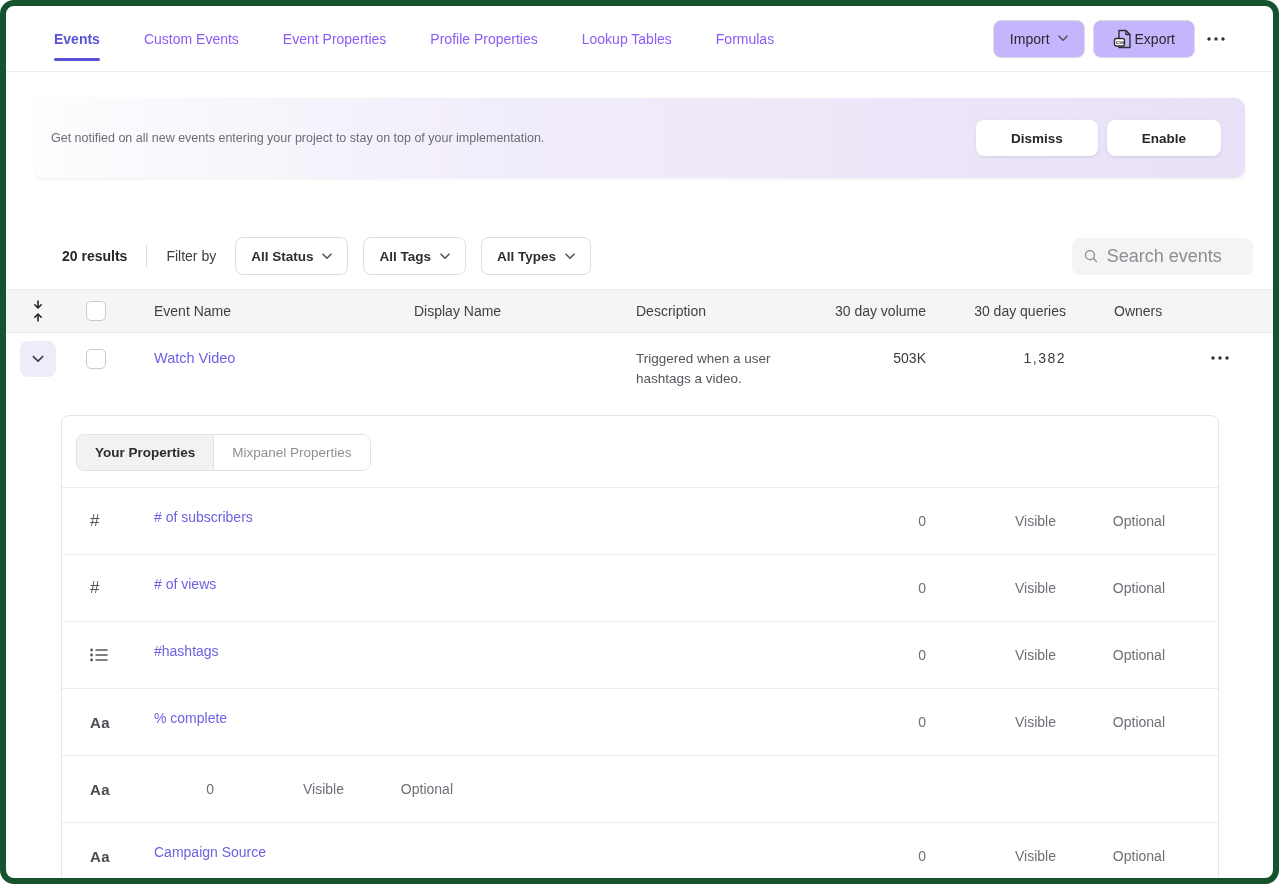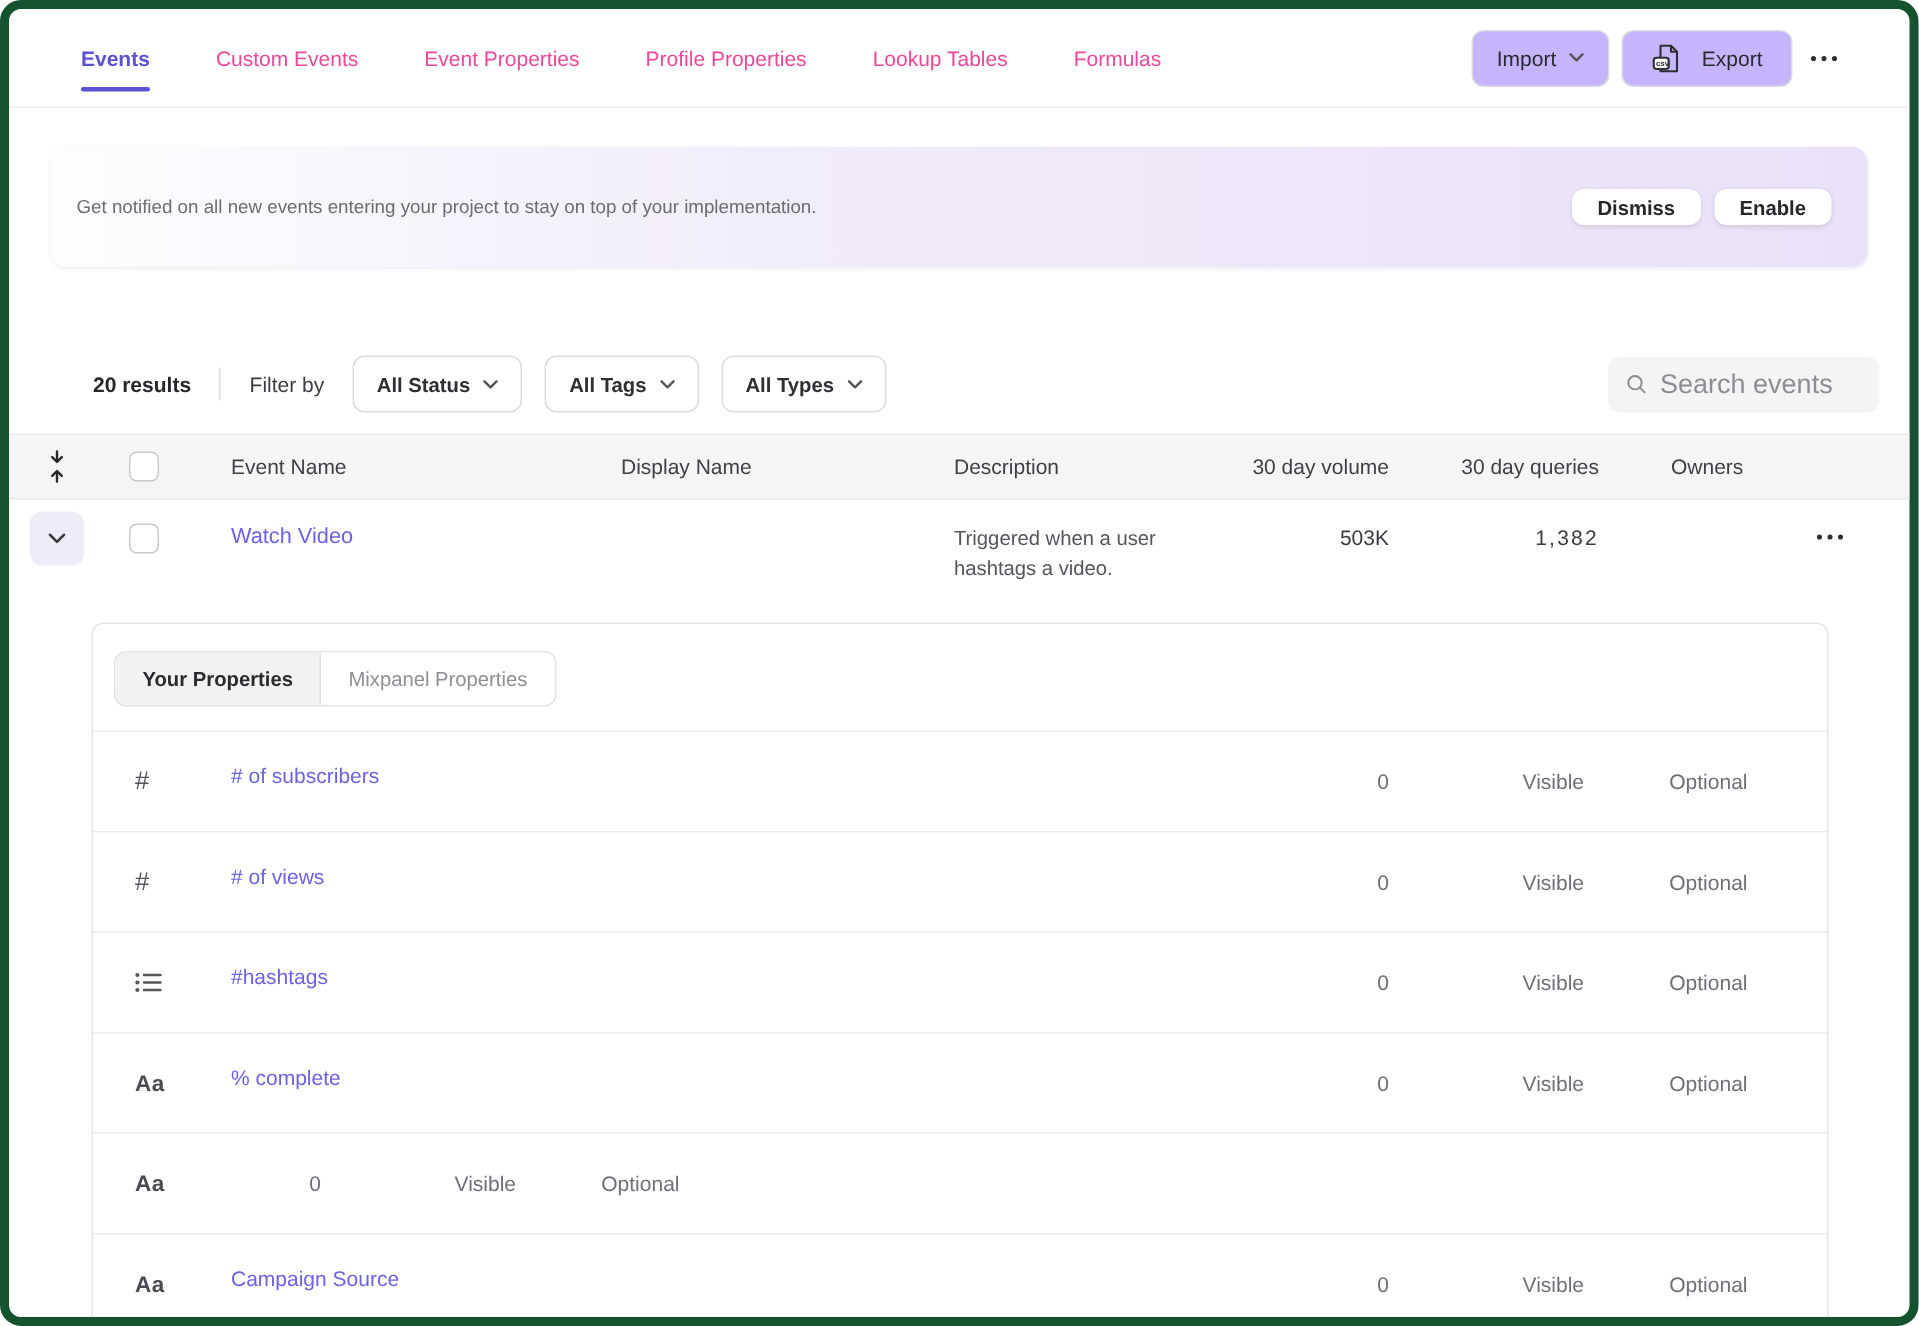--- a/index.html
+++ b/index.html
@@ -3,35 +3,35 @@
 <meta charset="utf-8">
 <style>
   * { margin:0; padding:0; box-sizing:border-box; }
   html,body { width:1279px; height:884px; background:#fff; font-family:"Liberation Sans", sans-serif; }
   .app { position:absolute; inset:0; border:6px solid #14532d; border-radius:14px; overflow:hidden; background:#fff; }
 
   
   .nav { height:66px; border-bottom:1px solid #ececef; display:flex; align-items:center; padding:0 44px 0 48px; }
   .tabs { display:flex; gap:44px; flex:1; }
   .tab { display:flex; flex-direction:column; align-items:center; cursor:pointer; padding-top:14px; }
-  .tab .lbl { font-size:14px; color:#ec4899; }
+  .tab .lbl { font-size:14px; color:#8b5cf6; }
   .tab .bar { height:3px; border-radius:2px; background:transparent; margin-top:11px; align-self:stretch; }
   .tab.active .lbl { color:var(--accent,#5a52d5); font-weight:700; }
   .tab.active .bar { background:var(--accent,#5a52d5); }
   .nav-actions { display:flex; align-items:center; gap:8px; }
   .btn { display:flex; align-items:center; gap:8px; height:38px; padding:0 16px; border:1px solid #dcdce1; border-radius:8px; background:#c4b5fd; font-size:14px; font-weight:500; color:#2a2a30; cursor:pointer; }
   .dots-btn { display:flex; align-items:center; justify-content:center; width:26px; height:26px; cursor:pointer; }
 
   
   .banner { margin:26px 28px 0; height:80px; border-radius:10px; background:linear-gradient(90deg,#fdfdfe 0%, #f1ecfa 40%, #e9e1f7 100%); box-shadow:0 1px 3px rgba(40,35,80,0.08); display:flex; align-items:center; padding:0 24px 0 17px; }
   .banner-text { flex:1; }
   .banner-title { font-size:14.5px; font-weight:700; color:#26262b; margin-bottom:7px; }
   .banner-desc { font-size:12.5px; color:#6c6c74; }
   .banner-actions { display:flex; gap:9px; }
-  .banner-btn { height:24px; padding:0 17px; background:#fff; border:none; border-radius:8px; box-shadow:0 1px 3px rgba(30,30,60,0.12); font-size:13.5px; font-weight:600; color:#26262b; font-family:inherit; cursor:pointer; }
+  .banner-btn { height:36px; padding:0 35px; background:#fff; border:none; border-radius:8px; box-shadow:0 1px 3px rgba(30,30,60,0.12); font-size:13.5px; font-weight:600; color:#26262b; font-family:inherit; cursor:pointer; }
 
   
   .filter-row { margin-top:59px; padding:0 20px 0 56px; height:38px; display:flex; align-items:center; }
   .results { font-size:14px; font-weight:700; color:#26262b; }
   .vdiv { width:1px; height:22px; background:#dcdce1; margin:0 19px; }
   .filter-by { font-size:14px; font-weight:500; color:#3c3c42; margin-right:19px; }
   .drop { display:flex; align-items:center; gap:9px; height:38px; padding:0 15px; border:1px solid #dcdce1; border-radius:8px; background:#fff; font-size:13.5px; font-weight:600; color:#2e2e33; margin-right:15px; cursor:pointer; }
   .search { margin-left:auto; width:181px; height:37px; background:#f4f4f5; border-radius:8px; display:flex; align-items:center; padding:0 12px; gap:9px; }
   .search input { border:none; outline:none; background:transparent; font-size:18px; color:#3c3c42; width:100%; font-family:inherit; }
   .search input::placeholder { color:#8d8d94; }
@@ -105,21 +105,21 @@
           <span class="bar"></span>
         </div>
     </div>
     <div class="nav-actions">
       <button class="btn">
         <span>Import</span>
         <svg width="10" height="7" viewBox="0 0 10 7">
             <path d="M1 1.2l4 4 4-4" fill="none" stroke="#55555c" stroke-width="1.6" stroke-linecap="round" stroke-linejoin="round"></path>
           </svg>
       </button>
-      <button class="btn" style="padding:0 19px; gap:14px;">
+      <button class="btn" style="padding:0 19px; gap:2px;">
         <svg width="20" height="20" viewBox="0 0 20 20">
             <path d="M6 1.5h7l4 4v13H6z" fill="none" stroke="#2e2e33" stroke-width="1.4" stroke-linejoin="round"></path>
             <path d="M13 1.5v4h4" fill="none" stroke="#2e2e33" stroke-width="1.4" stroke-linejoin="round"></path>
             <rect x="1.5" y="9.5" width="10" height="7.5" rx="1.8" fill="#fff" stroke="#2e2e33" stroke-width="1.4"></rect>
             <text x="3" y="15.2" font-size="5.2" font-weight="bold" fill="#2e2e33" font-family="Liberation Sans,sans-serif">csv</text>
           </svg>
         <span>Export</span>
       </button>
       <div class="dots-btn">
         <svg width="18" height="4" viewBox="0 0 18 4">

